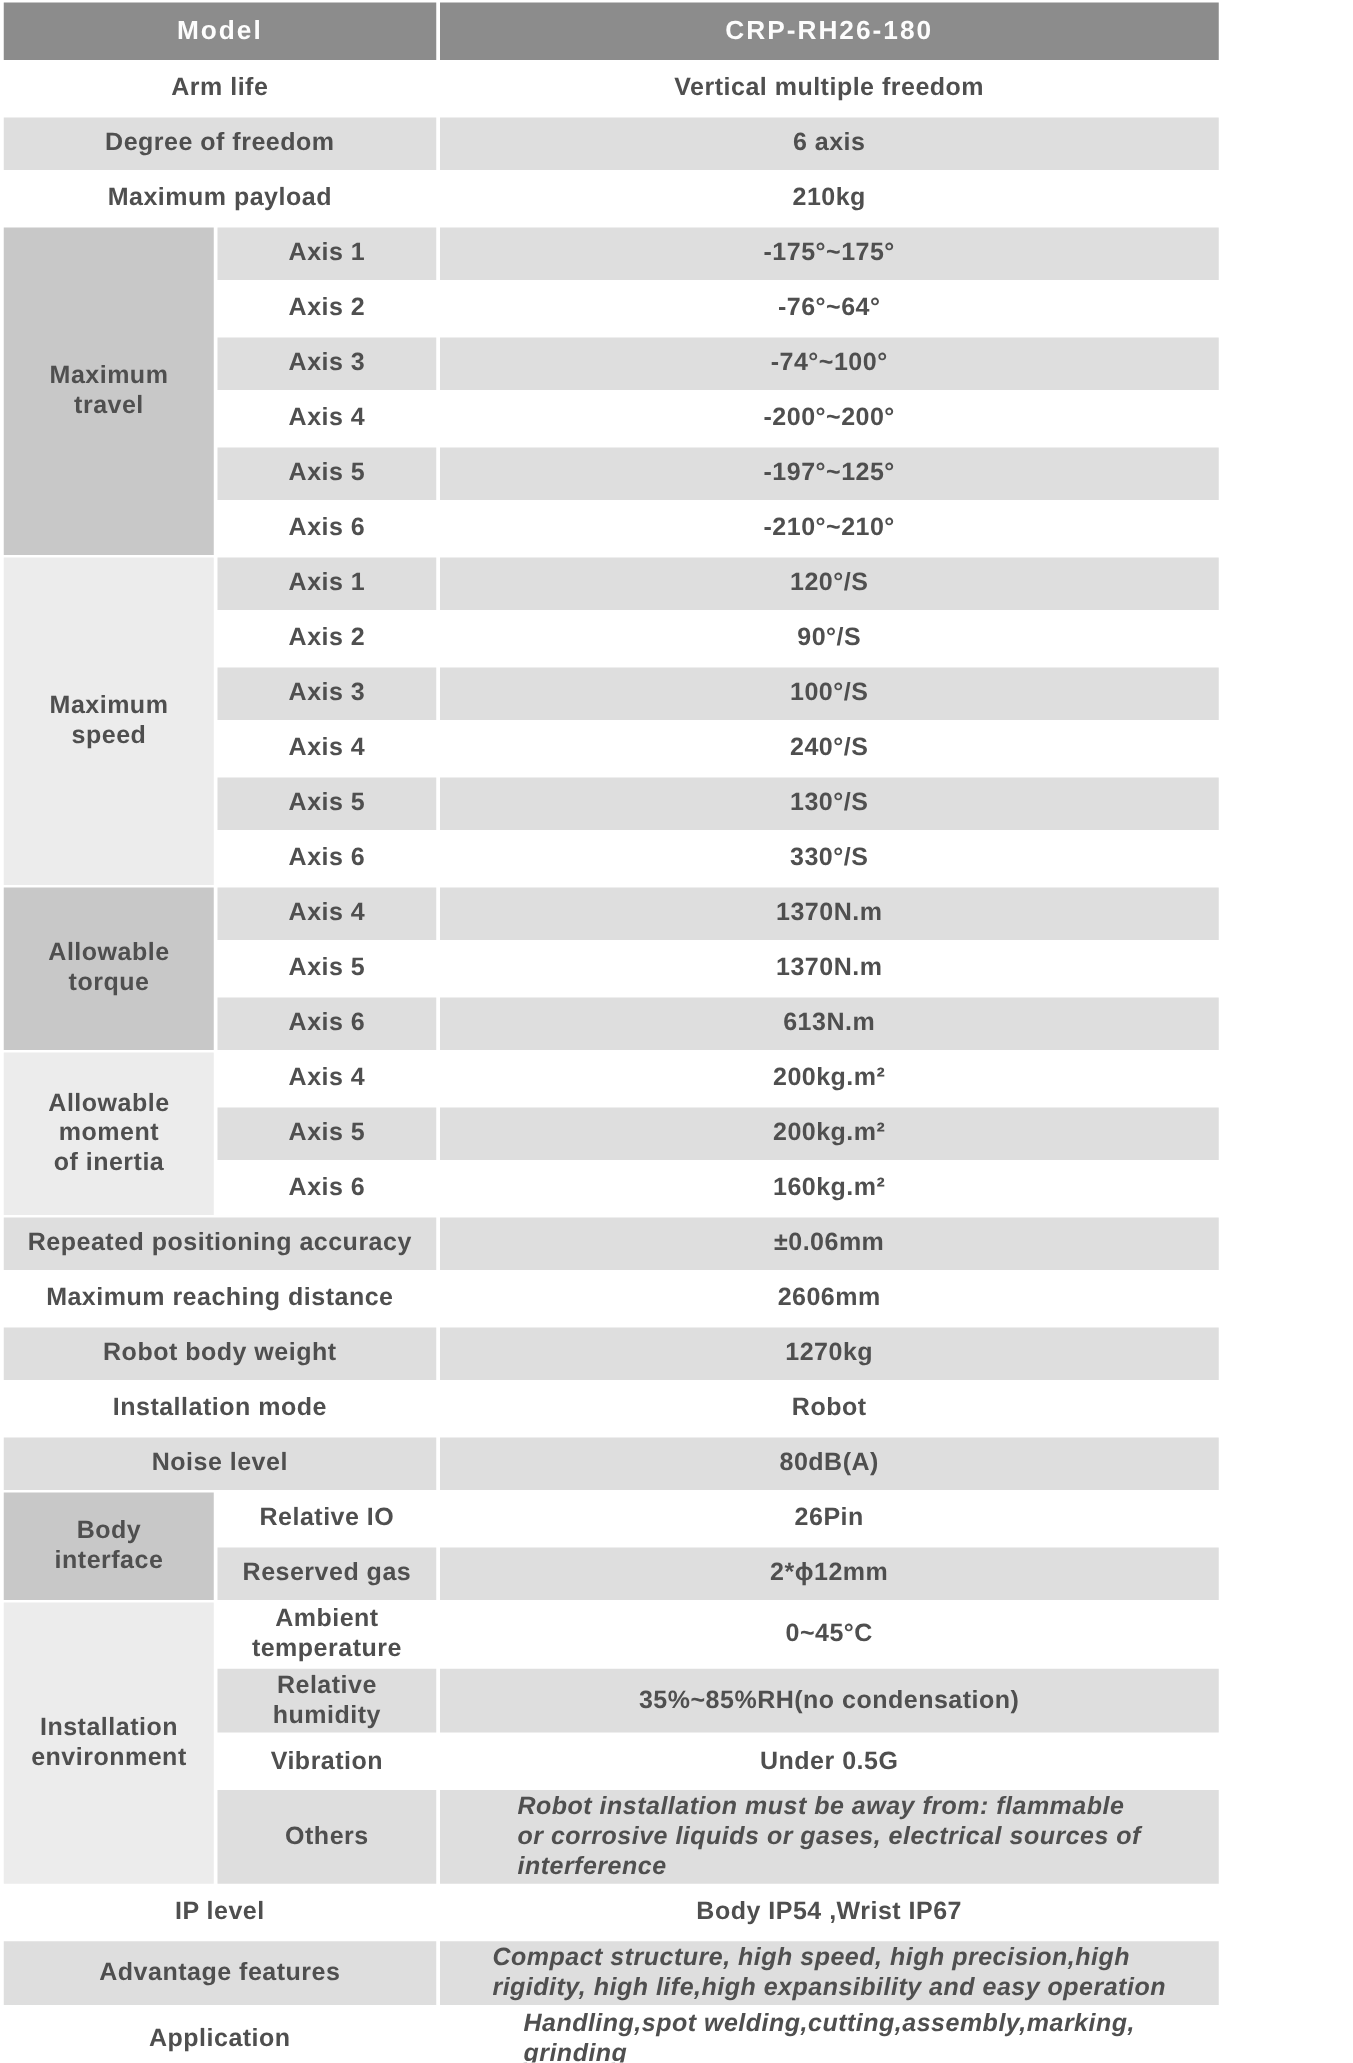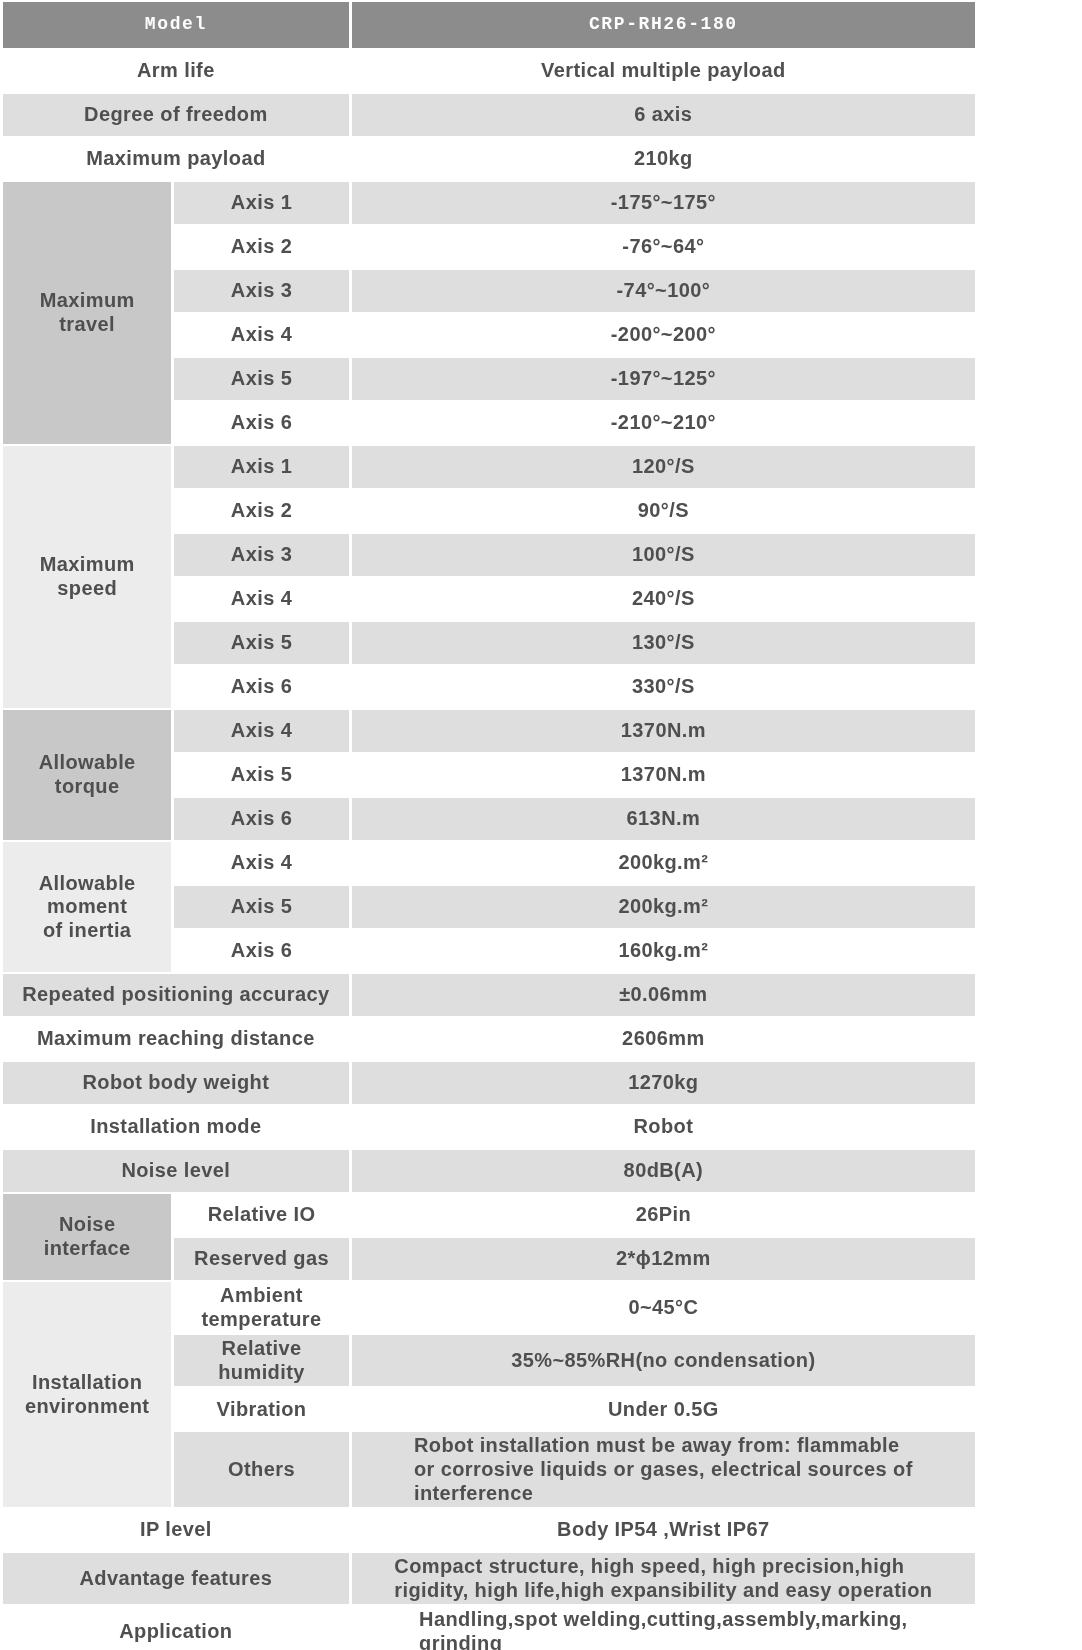--- a/index.html
+++ b/index.html
@@ -38,50 +38,50 @@
     letter-spacing:0.4px;
     line-height:1.18;
     color:var(--text-color);
     white-space:pre-line;
   }
   tr.header-row td{
     background:var(--header-bg);
     color:var(--header-text);
     height:46px;
     letter-spacing:1.6px;
-    font-size:18px;
-    font-family:Liberation Mono, monospace;
+    font-size:21px;
   }
   td.stripe{background:var(--stripe-bg);}
   td.white{background:var(--white-bg);}
   td.group-dark{background:var(--group-dark-bg);}
   td.group-light{background:var(--group-light-bg);}
   td.multi .block{
     display:inline-block;
     text-align:left;
     white-space:pre-line;
+    font-style:italic;
   }
 </style>
 </head>
 <body>
 
 <table class="spec">
   <colgroup>
       <col class="c1">
       <col class="c2">
       <col class="c3">
     </colgroup>
   <tbody id="spec-tbody">
     <tr class="header-row">
       <td colspan="2">Model</td>
       <td>CRP-RH26-180</td>
     </tr>
   <tr>
         <td class="white" colspan="2">Arm life</td>
-        <td class="white">Vertical multiple payload</td>
+        <td class="white">Vertical multiple freedom</td>
       </tr>
       <tr>
         <td class="stripe" colspan="2">Degree of freedom</td>
         <td class="stripe">6 axis</td>
       </tr>
       <tr>
         <td class="white" colspan="2">Maximum payload</td>
         <td class="white">210kg</td>
       </tr>
       <tr>
@@ -179,21 +179,21 @@
       </tr>
       <tr>
         <td class="white" colspan="2">Installation mode</td>
         <td class="white">Robot</td>
       </tr>
       <tr>
         <td class="stripe" colspan="2">Noise level</td>
         <td class="stripe">80dB(A)</td>
       </tr>
       <tr>
-        <td class="group-dark" rowspan="2">Noise
+        <td class="group-dark" rowspan="2">Body
 interface</td>
         <td class="white">Relative IO</td>
         <td class="white">26Pin</td>
       </tr>
       <tr>
         <td class="stripe">Reserved gas</td>
         <td class="stripe">2*ϕ12mm</td>
       </tr>
       <tr>
         <td class="group-light" rowspan="4">Installation

